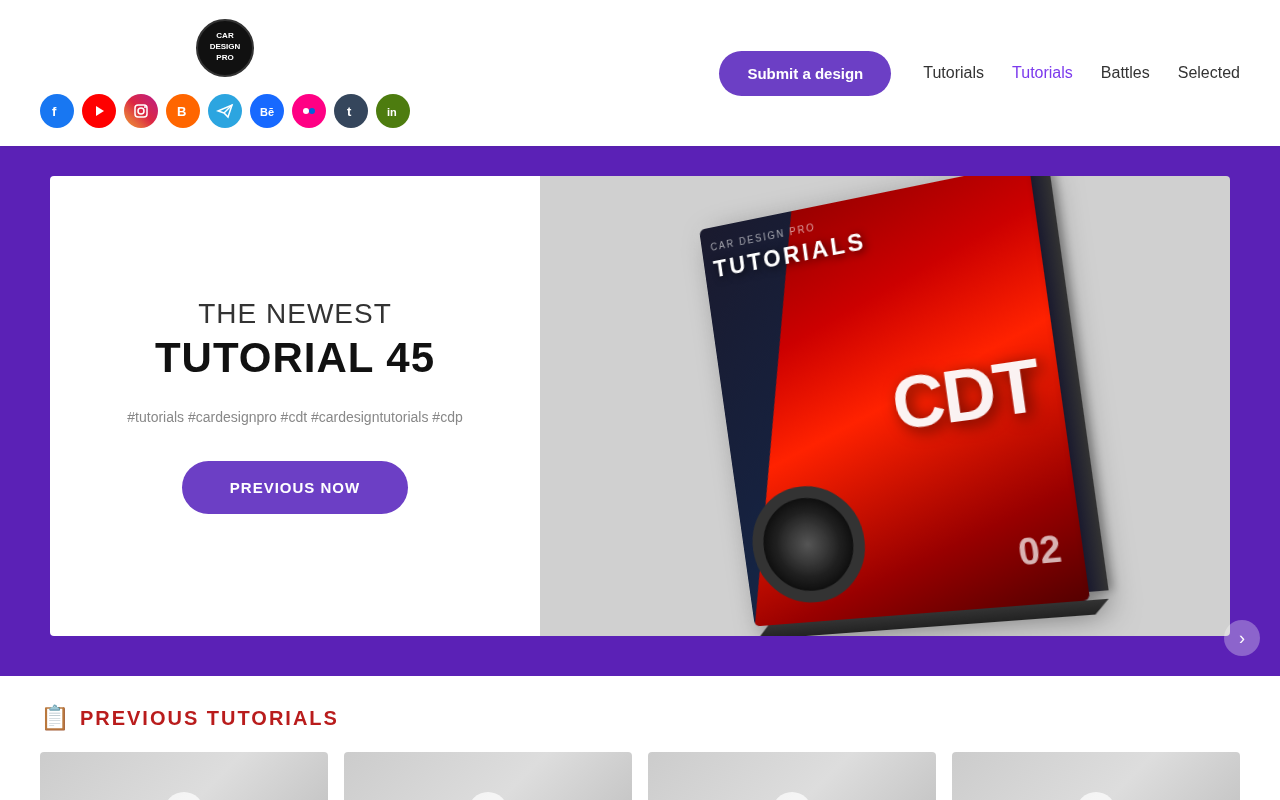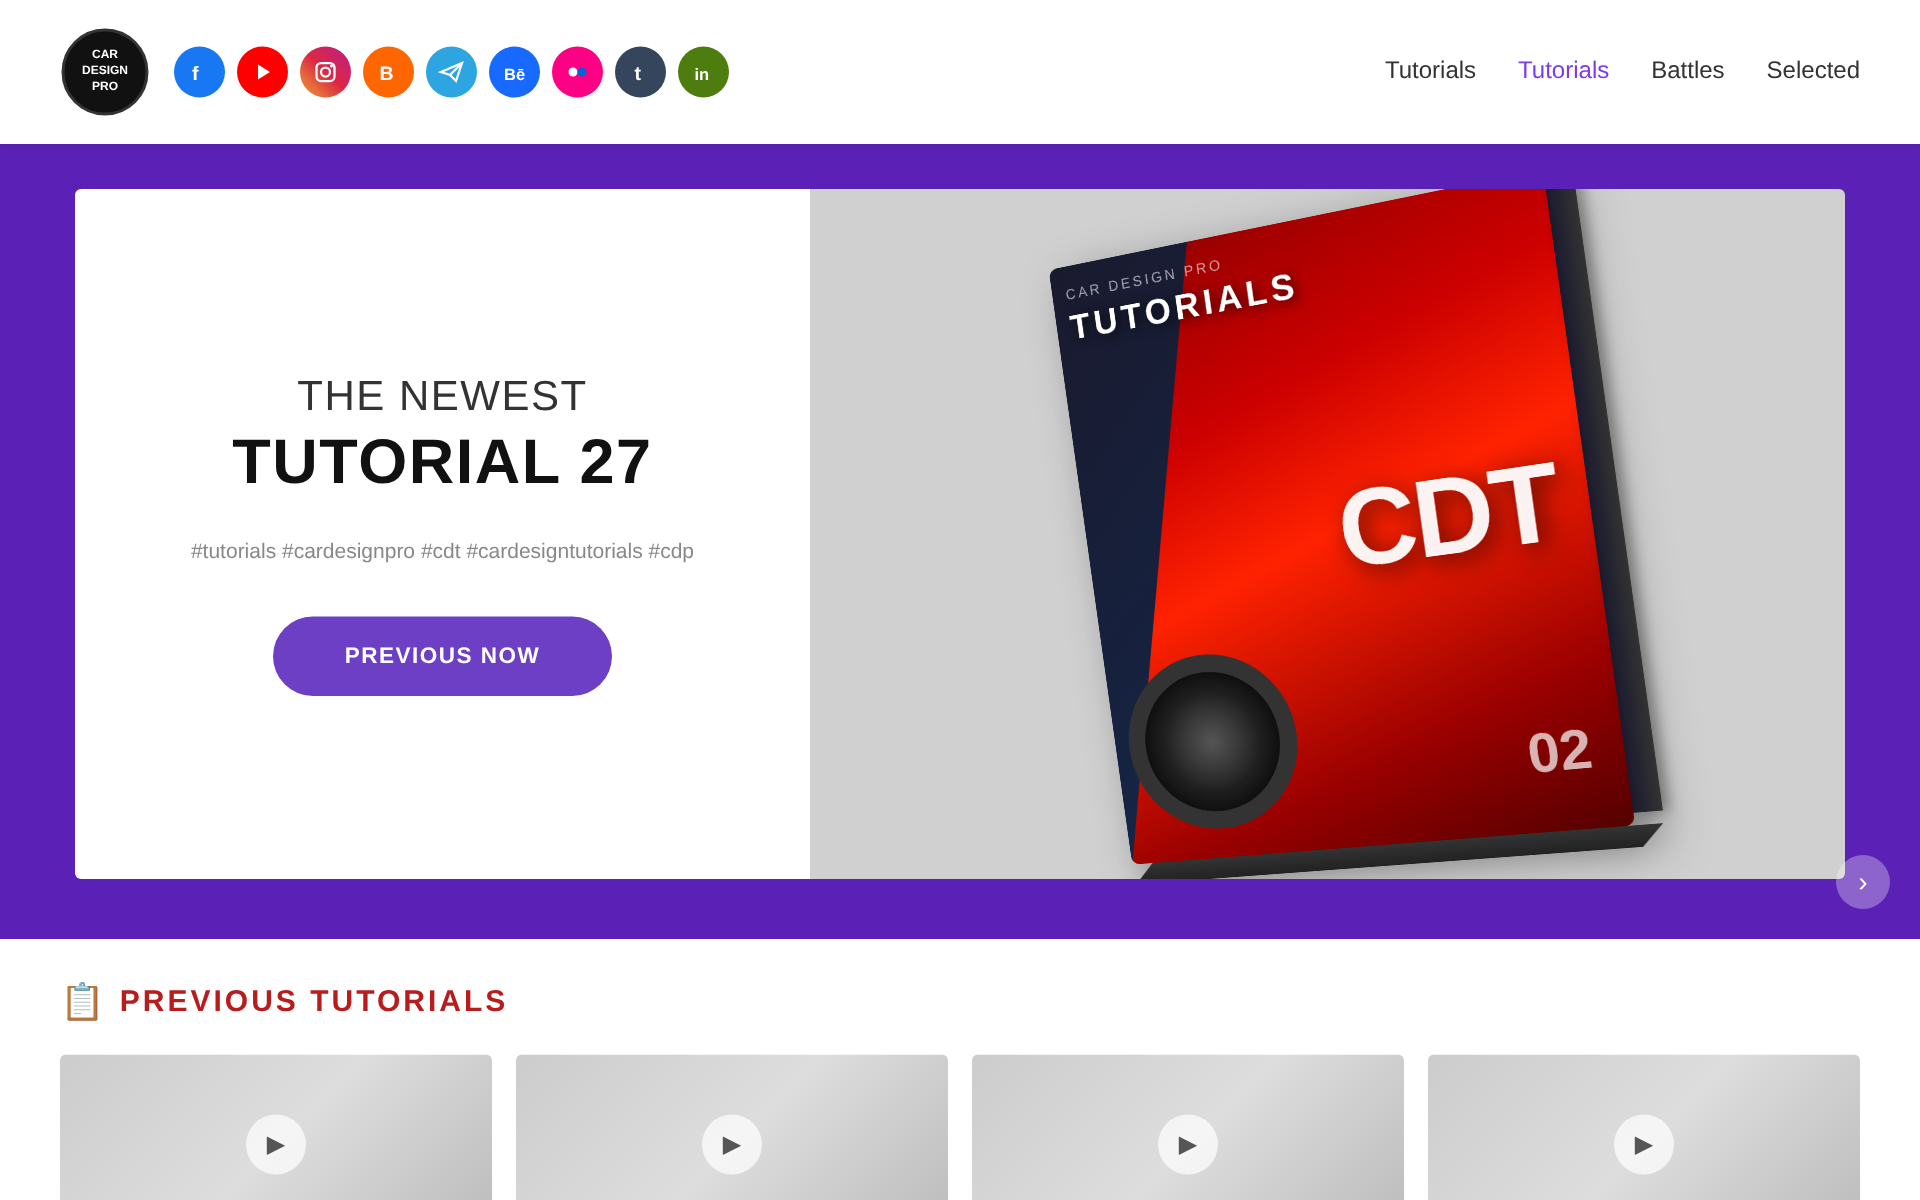--- a/index.html
+++ b/index.html
@@ -13,20 +13,21 @@
       align-items: center;
       justify-content: space-between;
       box-shadow: 0 1px 4px rgba(0,0,0,0.08);
       position: relative;
       z-index: 10;
     }
     .header-left {
       display: flex;
       align-items: center;
       gap: 16px;
+      flex-direction: column;
     }
     .logo {
       width: 60px;
       height: 60px;
     }
     .social-icons {
       display: flex;
       align-items: center;
       gap: 8px;
     }
@@ -374,35 +375,36 @@
       </div>
       <div class="social-icon si-linkedin">
         <svg width="18" height="18" viewBox="0 0 18 18">
             <text x="3" y="14" fill="#fff" font-size="11" font-weight="bold" font-family="Arial">in</text>
           </svg>
       </div>
     </div>
   </div>
 
   <div class="header-right">
+    <button class="submit-btn">Submit a design</button>
     <nav class="nav-links">
       <a class="nav-link">Tutorials</a>
       <a class="nav-link active">Tutorials</a>
       <a class="nav-link">Battles</a>
       <a class="nav-link">Selected</a>
     </nav>
   </div>
 </header>
 
 <section class="hero">
   <div class="hero-inner">
 
     <div class="hero-left">
       <div class="hero-subtitle">THE NEWEST</div>
-      <div class="hero-title">TUTORIAL 27</div>
+      <div class="hero-title">TUTORIAL 45</div>
       <div class="hero-tags">#tutorials #cardesignpro #cdt #cardesigntutorials
 #cdp</div>
       <button class="download-btn">PREVIOUS NOW</button>
     </div>
 
     <div class="hero-right">
       <div class="dvd-mockup">
         <div class="dvd-cover">
           <div class="dvd-car-bg"></div>
           <div class="dvd-wheel"></div>

